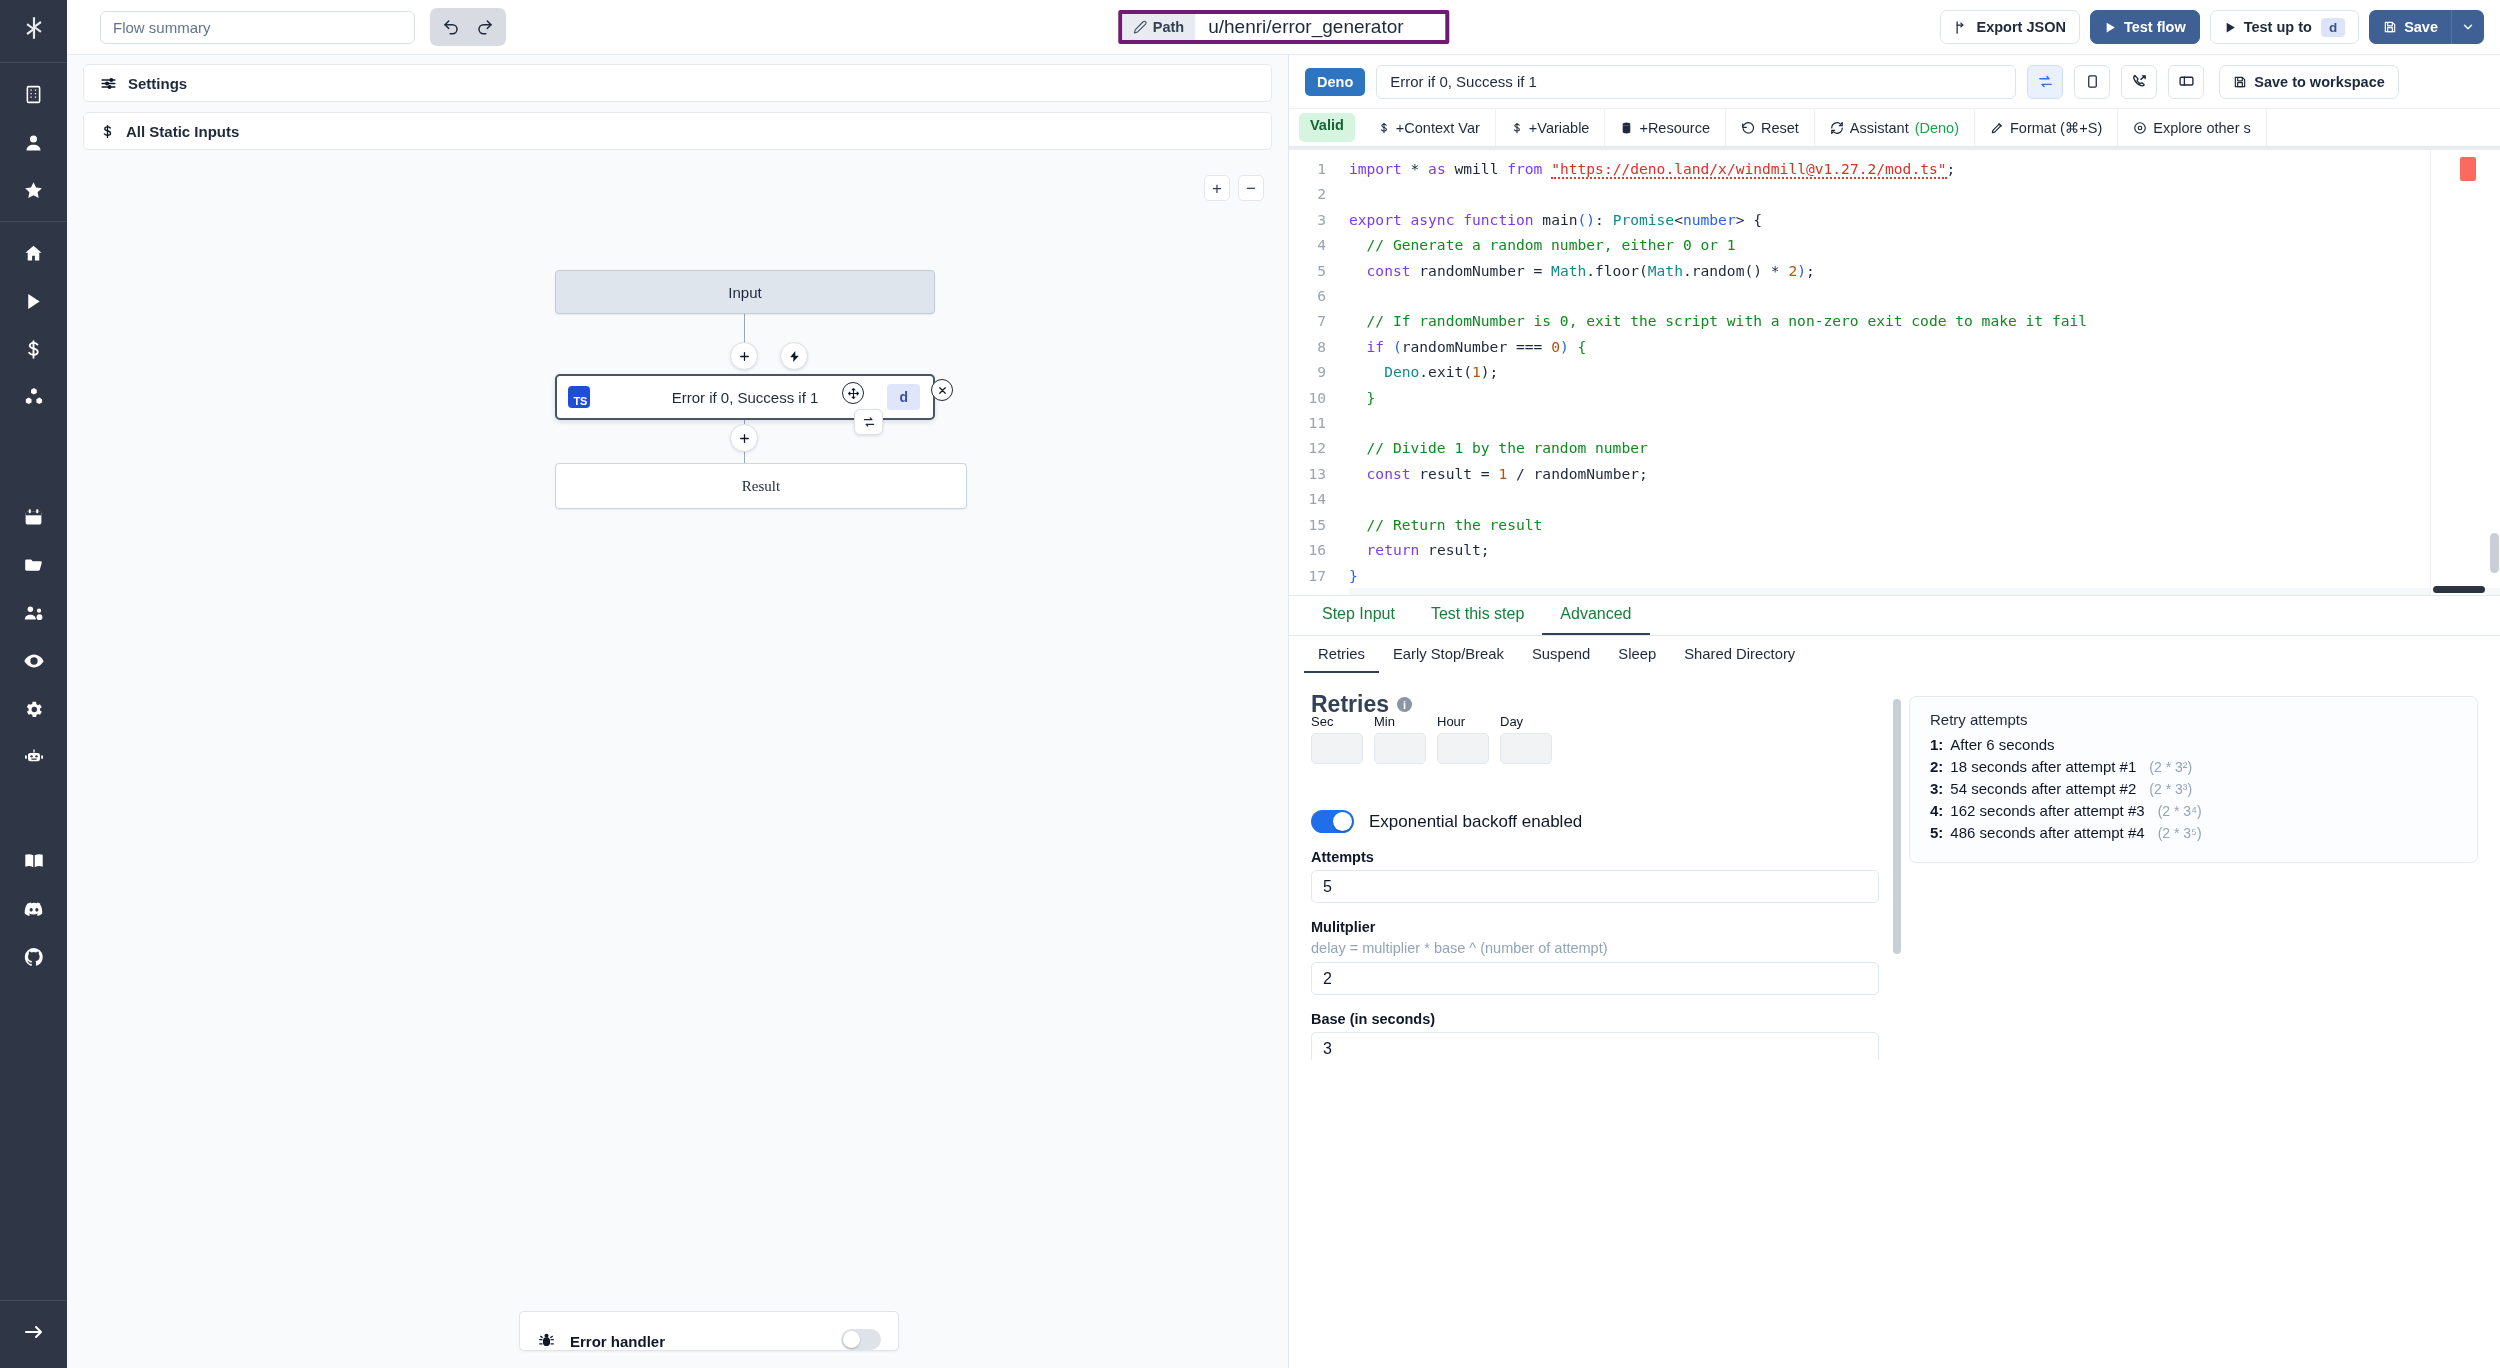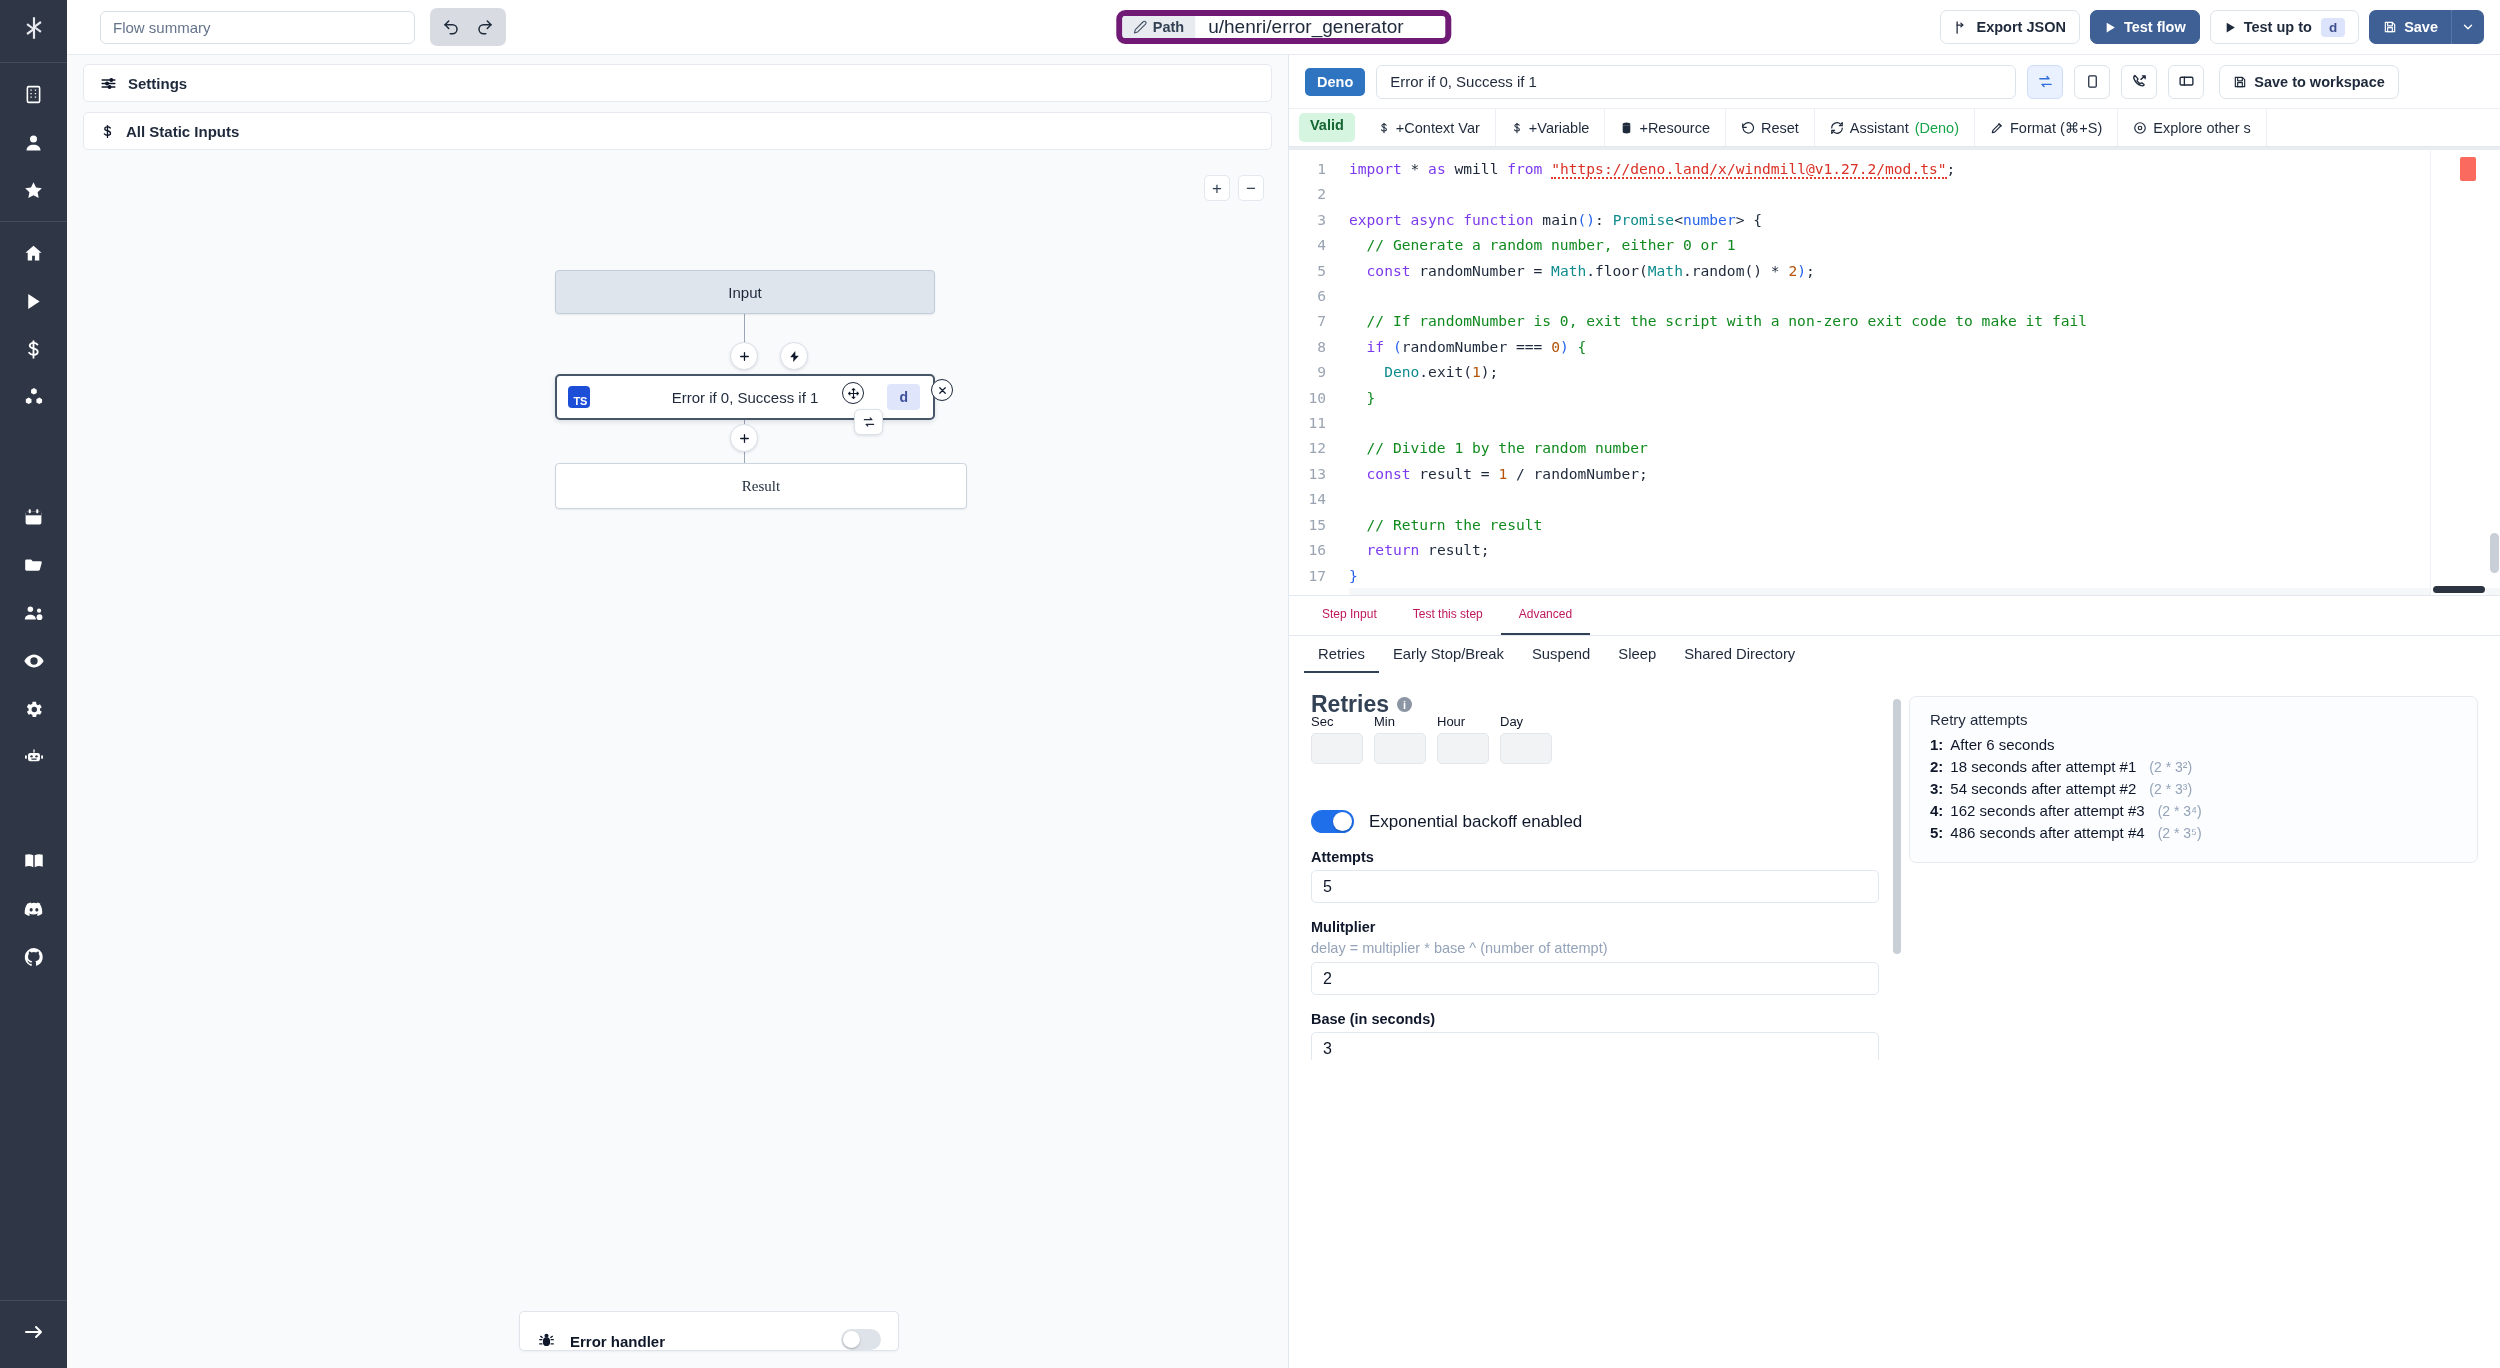--- a/index.html
+++ b/index.html
@@ -59,21 +59,21 @@
     margin-left: 15px; height: 38px; background: #d8dce2; border-radius: 7px;
     display: flex; align-items: center; padding: 0 4px;
   }
   .icon-btn-plain {
     width: 34px; height: 30px; display: flex; align-items: center; justify-content: center;
     background: transparent; border: none; cursor: pointer; color: #1e293b;
   }
   .path-wrap {
     position: absolute; left: 50%; transform: translateX(-50%);
     display: flex; align-items: center;
-    border: 6px solid #701a75; border-radius: 9px; height: 34px; overflow: hidden;
+    border: 4px solid #701a75; border-radius: 2px; height: 34px; overflow: hidden;
     background: #fff;
   }
   .path-tag {
     background: #e8ebef; height: 100%; display: flex; align-items: center; gap: 6px;
     padding: 0 11px; font-size: 14.5px; font-weight: 700; color: #334155;
   }
   .path-val { padding: 0 13px; font-size: 19px; color: #1e293b; white-space: nowrap; min-width: 250px; }
   .top-right { margin-left: auto; display: flex; align-items: center; gap: 10px; padding-right: 16px; }
   .btn {
     height: 34px; border-radius: 7px; display: inline-flex; align-items: center; gap: 7px;
@@ -245,22 +245,22 @@
     position: absolute; right: 15px; bottom: 2px; width: 52px; height: 7px;
     background: #2c3442; border-radius: 6px;
   }
 
   
   .tabs-main {
     display: flex; align-items: flex-end; height: 40px; padding: 0 15px;
     border-bottom: 1px solid #e3e8ee; background: #fff;
   }
   .tab {
-    padding: 0 18px; height: 40px; display: flex; align-items: center; font-size: 12px;
-    color: #be185d; cursor: pointer; border-bottom: 2.5px solid transparent;
+    padding: 0 18px; height: 40px; display: flex; align-items: center; font-size: 16px;
+    color: #15803d; cursor: pointer; border-bottom: 2.5px solid transparent;
   }
   .tab.active { border-bottom-color: #334155; font-weight: 400; }
   .tabs-sub { display: flex; align-items: flex-end; height: 37px; padding: 0 15px; background: #fff; }
   .subtab {
     padding: 0 14px; height: 37px; display: flex; align-items: center; font-size: 14.8px;
     color: #1e293b; cursor: pointer; border-bottom: 2.5px solid transparent;
   }
   .subtab.active { border-bottom-color: #334155; }
 
   

